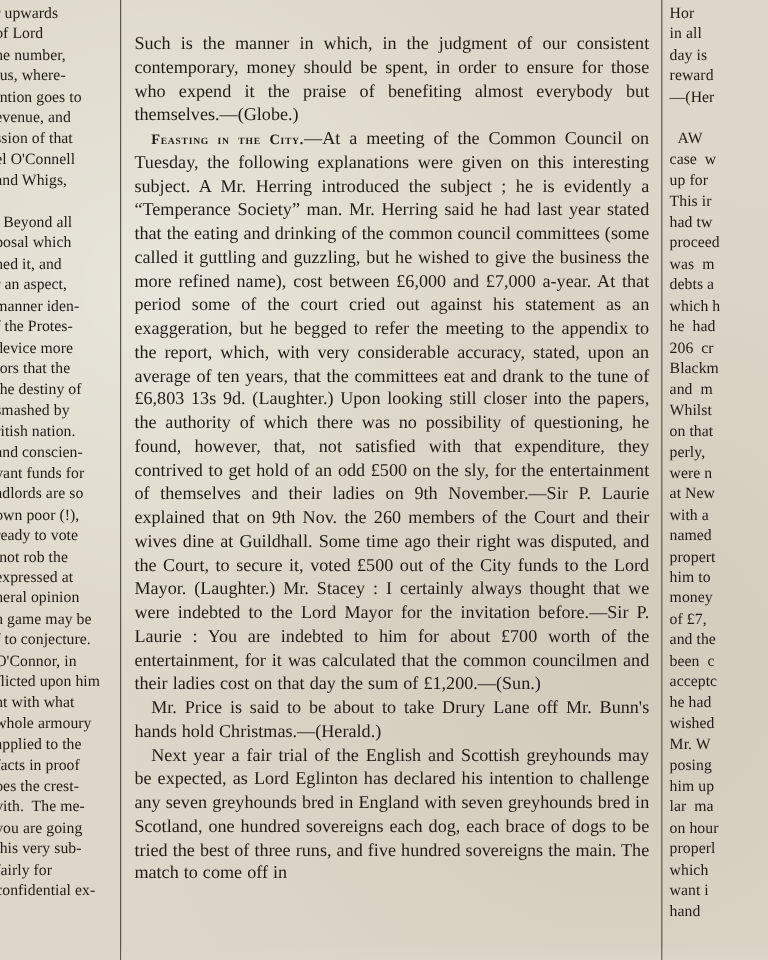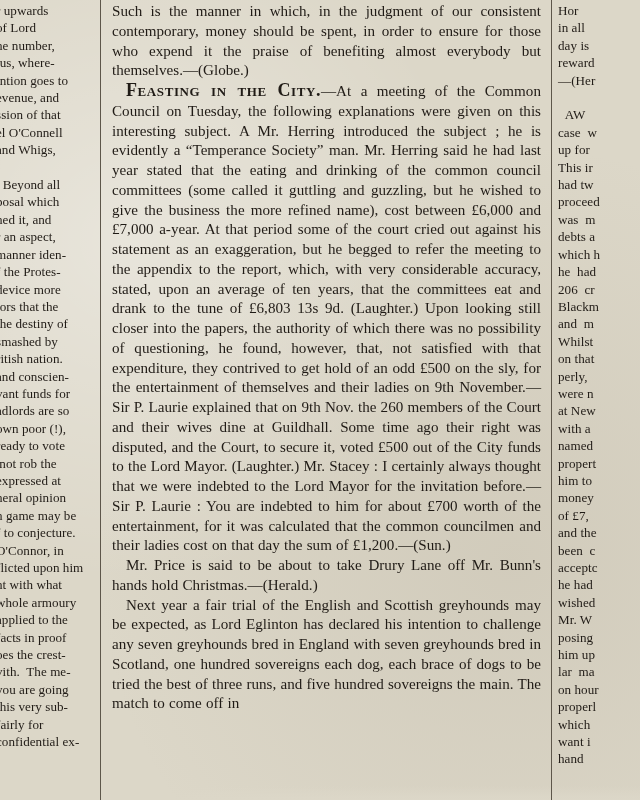--- a/index.html
+++ b/index.html
@@ -46,20 +46,21 @@
   .col-right {
     width: 88px;
     flex: 1 1 auto;
   }
 
   .colinner {
     padding: 2px 6px 0 6px;
   }
   .col-mid .colinner {
     padding: 2px 10px 0 11px;
+    margin-top: 26px;
   }
 
   p {
     margin: 0;
     text-align: justify;
     text-justify: inter-word;
     hyphens: manual;
   }
 
   
@@ -79,21 +80,21 @@
     line-height: 19.75px;
     letter-spacing: 0.01px;
     word-spacing: 0.4px;
   }
   .col-mid p + p { margin-top: 0px; }
   .indent { text-indent: 14px; }
 
   .smallcaps {
     font-variant: small-caps;
     letter-spacing: 0.6px;
-    font-size: 18px;
+    font-size: 12px;
   }
   .bold { font-weight: bold; }
 
   .fade-bottom {
     position: absolute;
     left: 0; right: 0; bottom: 0;
     height: 14px;
     background: linear-gradient(to bottom, rgba(220,215,200,0) 0%, rgba(220,215,200,0.85) 75%, rgba(220,215,200,1) 100%);
     pointer-events: none;
   }

